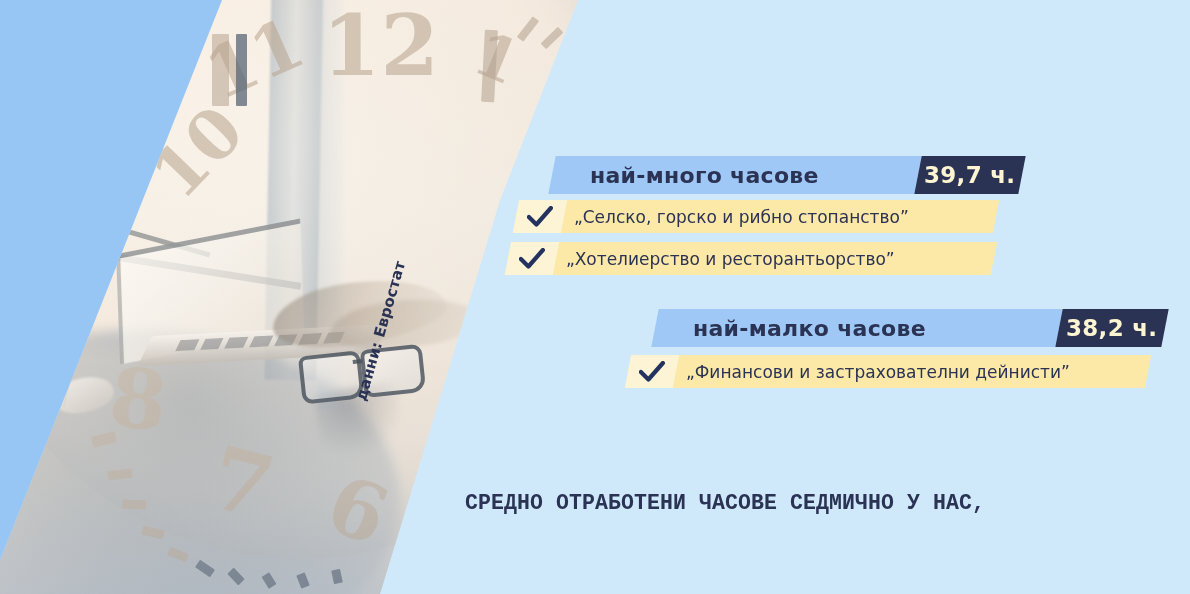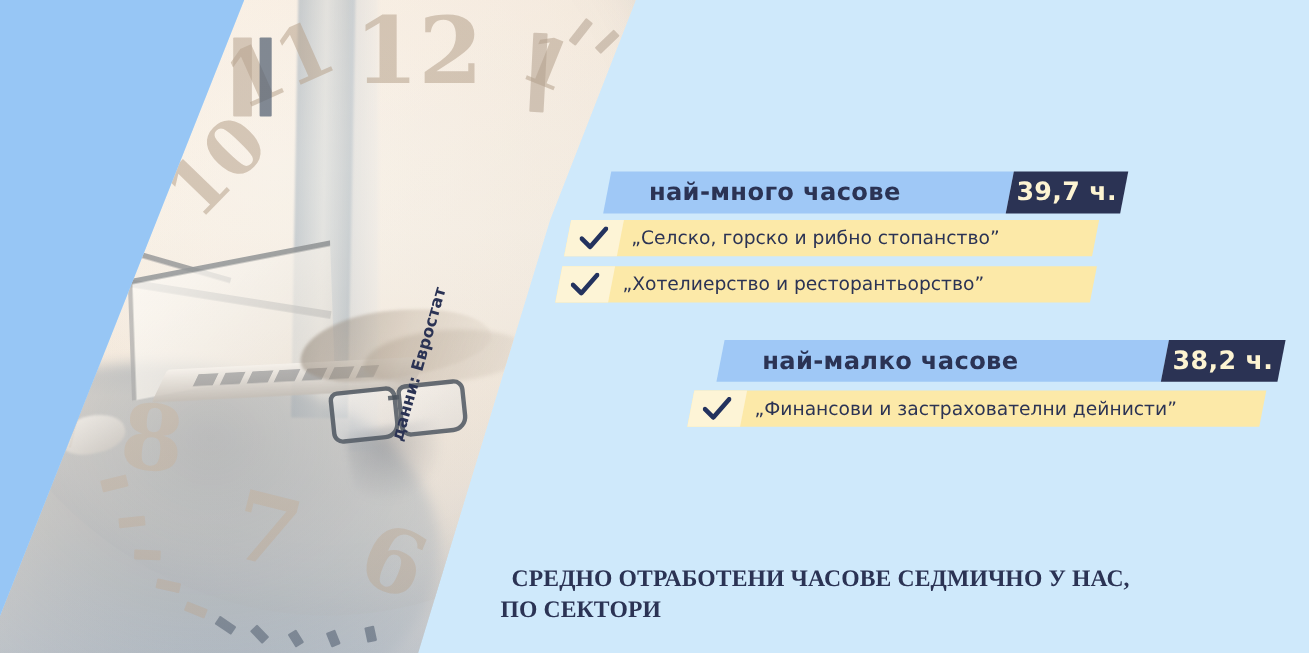--- a/index.html
+++ b/index.html
@@ -288,28 +288,28 @@
     font-size: 17px;
     white-space: nowrap;
     padding-left: 10px;
     font-family: "DejaVu Sans", sans-serif;
   }
 
   
   .title {
     position: absolute;
     left: 455px;
-    top: 512px;
+    top: 489px;
     width: 640px;
     color: #2b3354;
     font-size: 21.5px;
     font-weight: 700;
     line-height: 1.32;
     letter-spacing: 0.1px;
-    font-family: Liberation Serif, serif;
+    font-family: Liberation Mono, monospace;
   }
   .title-line { display: block; white-space: nowrap; }
   .title-line.l1 { padding-left: 10px; }
 </style>
 </head>
 <body>
 
 <div id="infographic">
 
   <div class="photo-stage">
@@ -409,16 +409,15 @@
         <svg class="check-glyph" width="26" height="22" viewBox="0 0 26 22" aria-hidden="true">
           <path d="M2 11 L9.5 18.5 L24 2" fill="none" stroke="#23325e" stroke-width="4.2" stroke-linecap="round" stroke-linejoin="round"></path>
         </svg>
       </span>
       <span class="row-text">„Финансови и застрахователни дейнисти”</span>
     </div>
   </div>
 
   <div class="title">
     <span class="title-line l1">СРЕДНО ОТРАБОТЕНИ ЧАСОВЕ СЕДМИЧНО У НАС,</span>
-    <span class="title-line l2">ПО СЕКТОРИ</span>
   </div>
 
 </div>
 
 </body></html>

